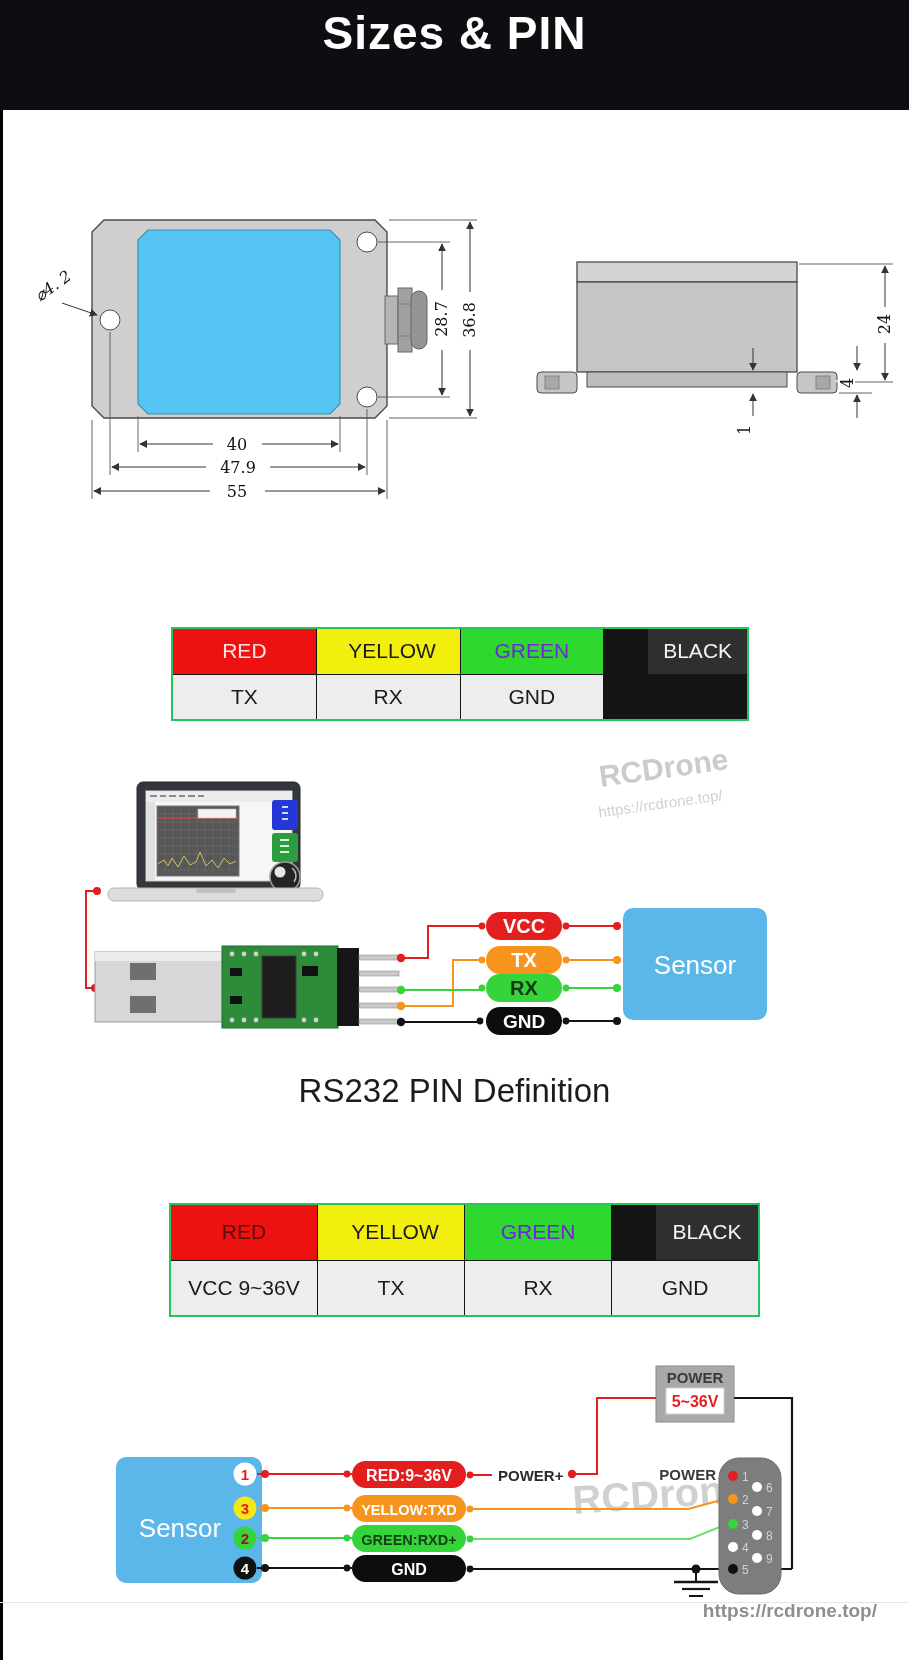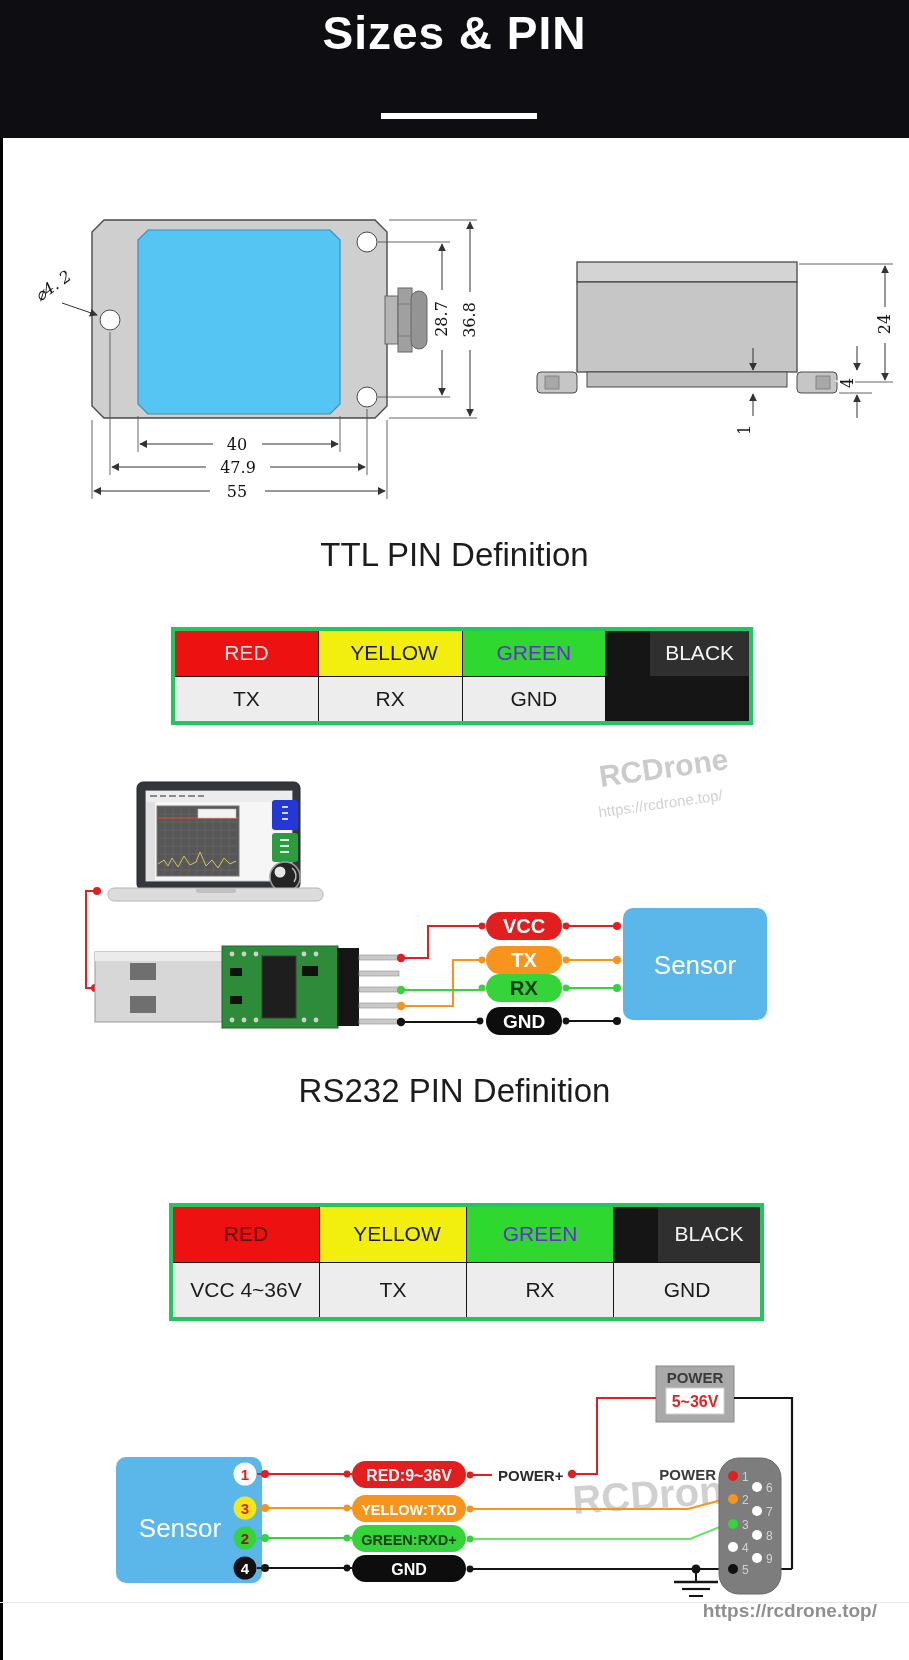--- a/index.html
+++ b/index.html
@@ -1,26 +1,26 @@
 <!DOCTYPE html>
 <html><head>
 <meta charset="utf-8">
 <style>
   html,body{margin:0;padding:0;background:#fff;}
   .page{position:relative;width:909px;height:1660px;background:#fff;overflow:hidden;
         font-family:"Liberation Sans",sans-serif;}
   .left-edge{position:absolute;left:0;top:0;width:3px;height:1660px;background:#000;}
-  .hdr{position:absolute;left:0;top:0;width:909px;height:138px;background:#0d0d12;}
+  .hdr{position:absolute;left:0;top:0;width:909px;height:110px;background:#0d0d12;}
   .hdr h1{margin:0;padding-top:6px;text-align:center;color:#fff;font-size:46px;font-weight:700;letter-spacing:1px;}
   .hdr .underline{position:absolute;left:381px;top:113px;width:156px;height:6px;background:#fff;}
   .scene{position:absolute;left:0;top:138px;}
   .sec-title{position:absolute;left:0;width:909px;text-align:center;font-size:33px;color:#1c1c1c;}
   .t-ttl{top:536px;}
   .t-rs{top:1072px;}
-  .pintable{position:absolute;display:grid;border:4px solid #22c55e;background:#151515;grid-gap:1px;}
+  .pintable{position:absolute;display:grid;border:2px solid #22c55e;background:#151515;grid-gap:1px;}
   .tbl-ttl{left:171px;top:627px;width:574px;height:90px;grid-template-columns:repeat(4,1fr);grid-template-rows:1fr 1fr;}
   .tbl-rs{left:169px;top:1203px;width:587px;height:110px;grid-template-columns:repeat(4,1fr);grid-template-rows:1fr 1fr;}
   .cell{display:flex;align-items:center;justify-content:center;font-size:21px;}
   .c-red{background:#ee1111;color:#ffe3e3;}
   .c-red2{background:#ee1111;color:#5c0d0d;}
   .c-yellow{background:#f2ee0e;color:#1b1b1b;padding-left:8px;}
   .c-green{background:#2ed82e;color:#6d28d9;}
   .c-black{background:#2f2f2f;color:#f5f5f5;margin-left:44px;}
   .c-val{background:#ededed;color:#1b1b1b;}
   .footer-line{position:absolute;left:0;top:1602px;width:909px;height:1px;background:#e6e6e6;}
@@ -33,39 +33,38 @@
 <body>
 
 <div class="page">
   <div class="left-edge"></div>
 
   <div class="hdr">
     <h1>Sizes &amp; PIN</h1>
     <div class="underline"></div>
   </div>
 
-  <div class="sec-title t-ttl">TTL PIN Definition</div>
   <div class="sec-title t-rs">RS232 PIN Definition</div>
 
   <div class="pintable tbl-ttl">
     <div class="cell c-red">RED</div>
     <div class="cell c-yellow">YELLOW</div>
     <div class="cell c-green">GREEN</div>
     <div class="cell c-black">BLACK</div>
     <div class="cell c-val">TX</div>
     <div class="cell c-val">RX</div>
     <div class="cell c-val">GND</div>
   </div>
 
   <div class="pintable tbl-rs">
     <div class="cell c-red2">RED</div>
     <div class="cell c-yellow">YELLOW</div>
     <div class="cell c-green">GREEN</div>
     <div class="cell c-black">BLACK</div>
-    <div class="cell c-val">VCC 4~36V</div>
+    <div class="cell c-val">VCC 9~36V</div>
     <div class="cell c-val">TX</div>
     <div class="cell c-val">RX</div>
     <div class="cell c-val">GND</div>
   </div>
 
   <svg class="scene" width="909" height="1522" viewBox="0 138 909 1522">
     <defs>
       <marker id="arr" viewBox="0 0 10 10" refX="9" refY="5" markerWidth="8" markerHeight="8" orient="auto-start-reverse">
         <path d="M0,0L10,5L0,10z" fill="#333"></path>
       </marker>

